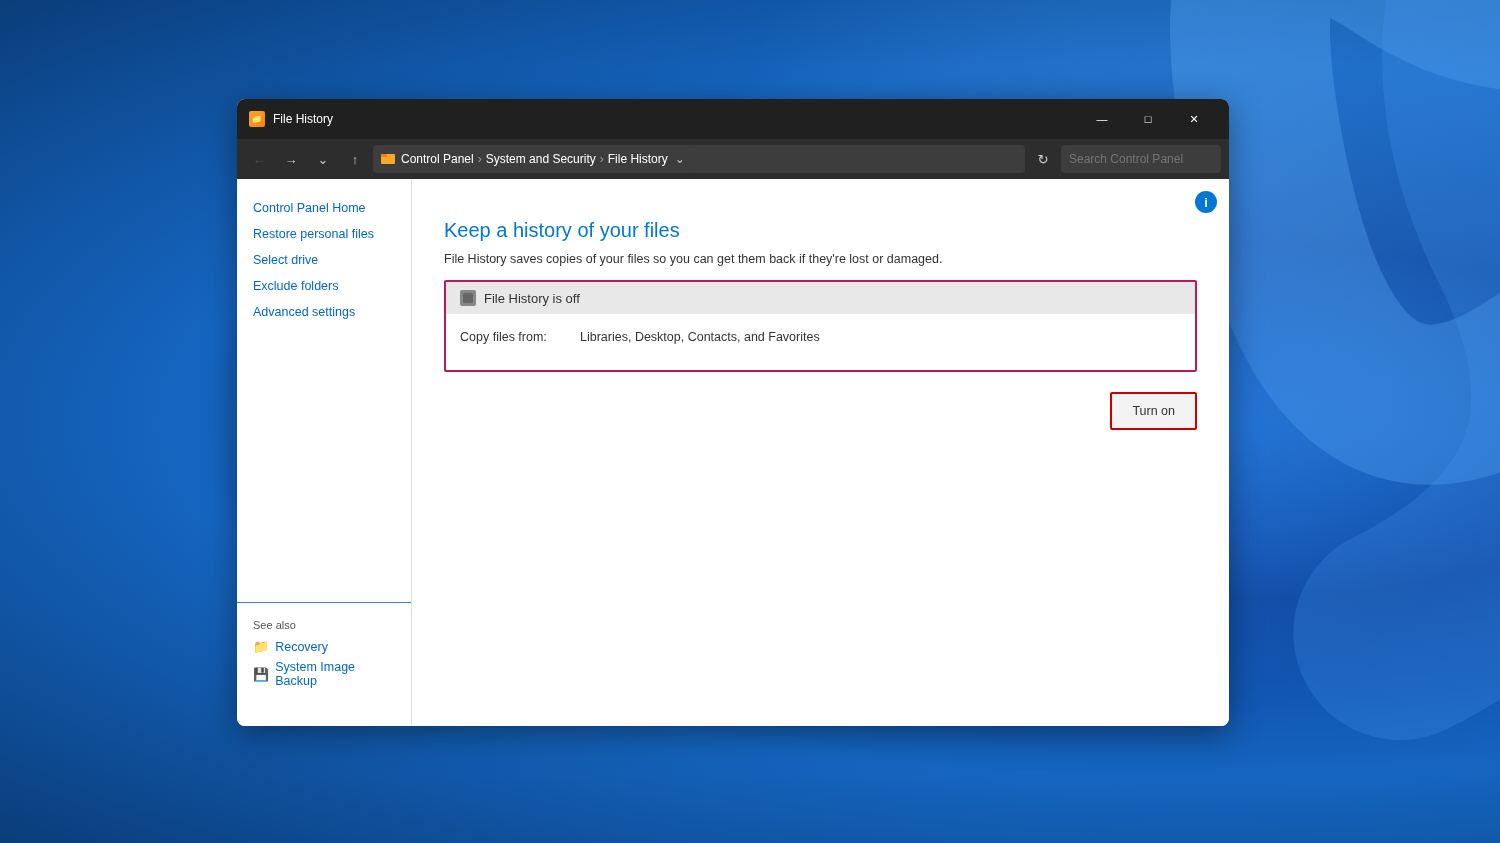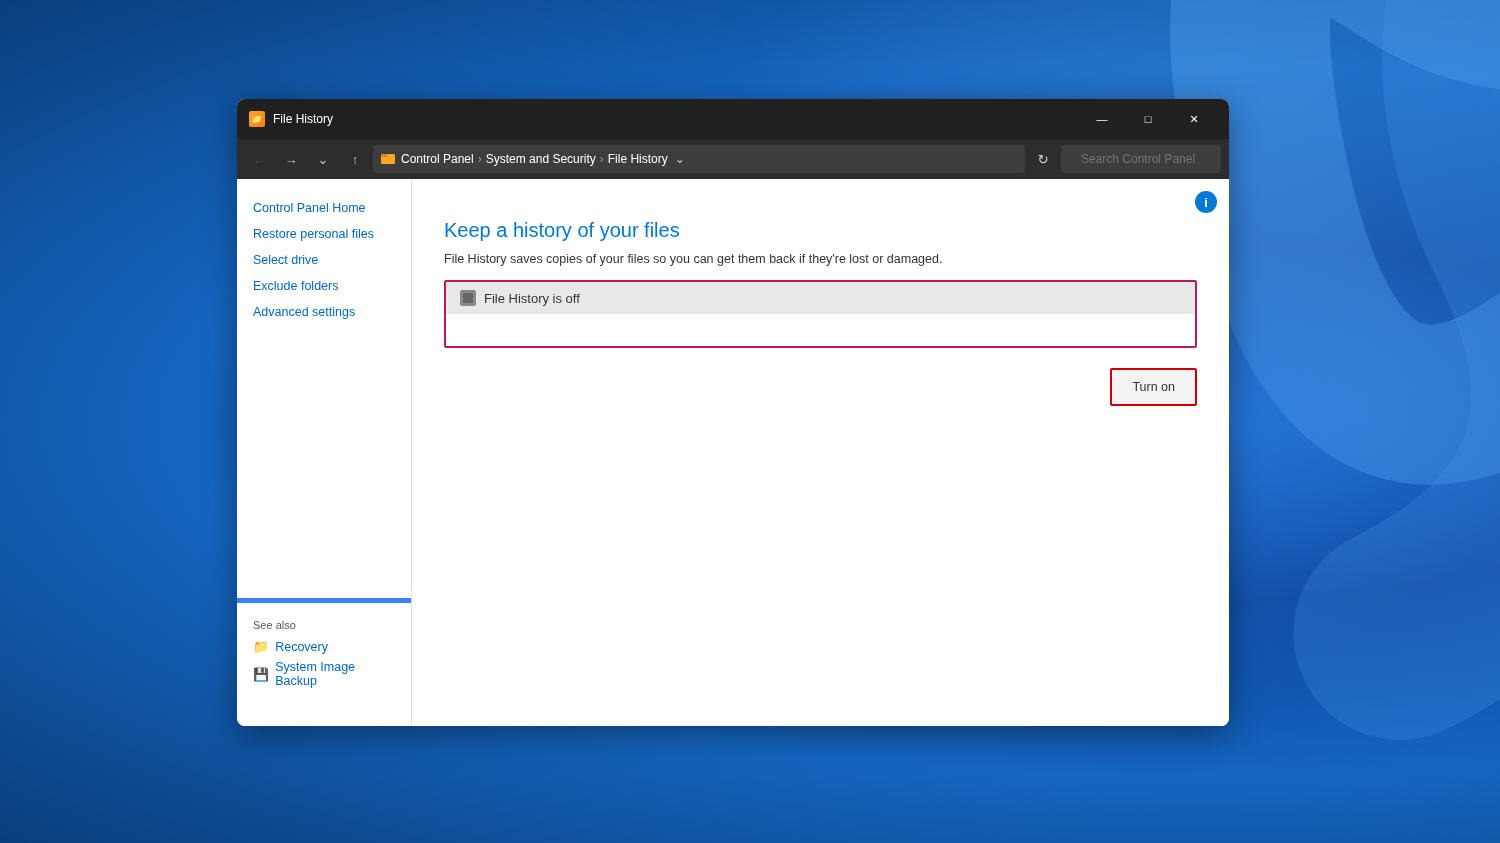--- a/index.html
+++ b/index.html
@@ -172,21 +172,21 @@
       border: none;
       background: transparent;
     }
     .search-box {
       width: 160px;
       height: 28px;
       background: #3d3d3d;
       border-radius: 4px;
       display: flex;
       align-items: center;
-      padding: 0 20px;
+      padding: 0 8px;
       gap: 6px;
     }
     .search-input {
       background: transparent;
       border: none;
       color: #999;
       font-size: 12px;
       flex: 1;
       outline: none;
     }
@@ -213,21 +213,21 @@
       font-size: 12.5px;
       color: #0066cc;
       cursor: pointer;
       text-decoration: none;
       display: block;
     }
 
     .sidebar-bottom {
       margin-top: auto;
       padding: 16px;
-      border-top: 5px solid #3b82f6;
+      border-top: 1px solid #3b82f6;
     }
     .see-also-label {
       font-size: 11px;
       color: #555;
       margin-bottom: 8px;
     }
     .sidebar-bottom-link {
       display: flex;
       align-items: center;
       gap: 6px;
@@ -461,20 +461,24 @@
         <div class="info-panel-header">
           <div class="status-icon">
             <svg width="10" height="10" viewBox="0 0 10 10">
               <rect width="10" height="10" rx="1" fill="#666"></rect>
             </svg>
           </div>
           <span class="status-text">File History is off</span>
         </div>
 
         <div class="info-panel-body">
+          <div class="info-row">
+            <span class="info-label">Copy files from:</span>
+            <span class="info-value">Libraries, Desktop, Contacts, and Favorites</span>
+          </div>
 
         </div>
       </div>
 
       <div class="turn-on-btn">
         <button class="btn-turn-on">Turn on</button>
       </div>
 
     </div>
   </div>

